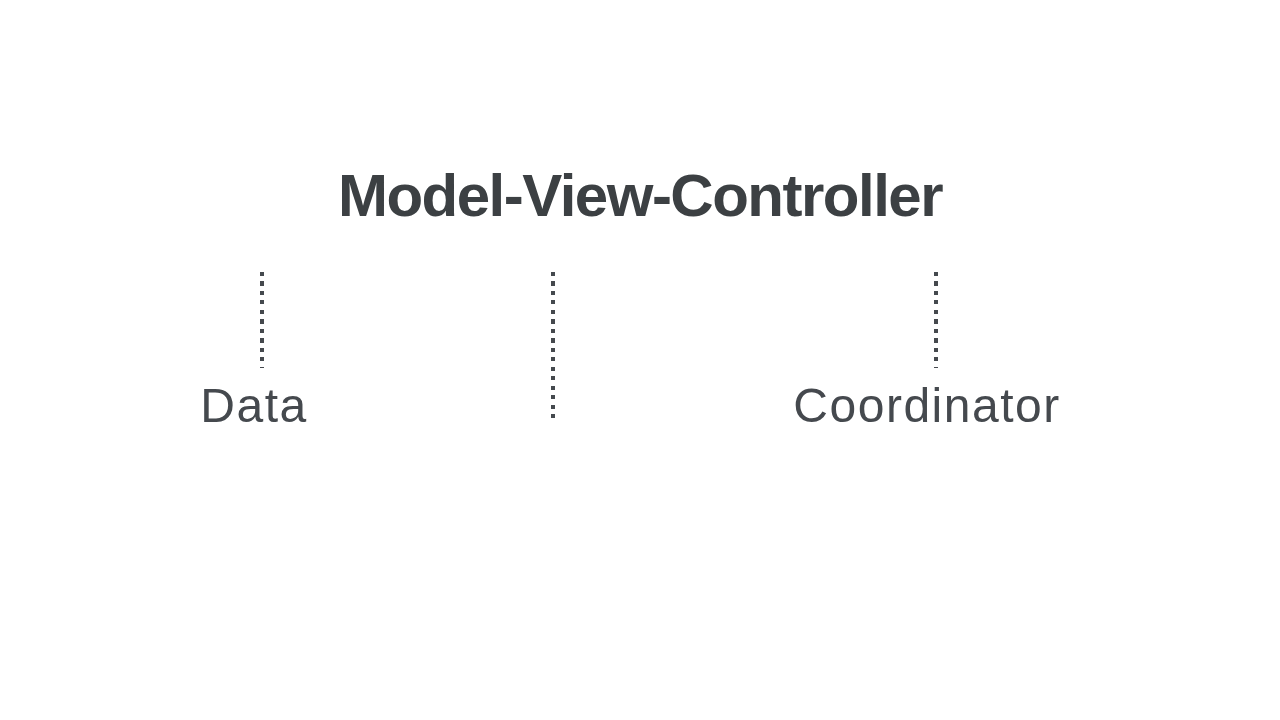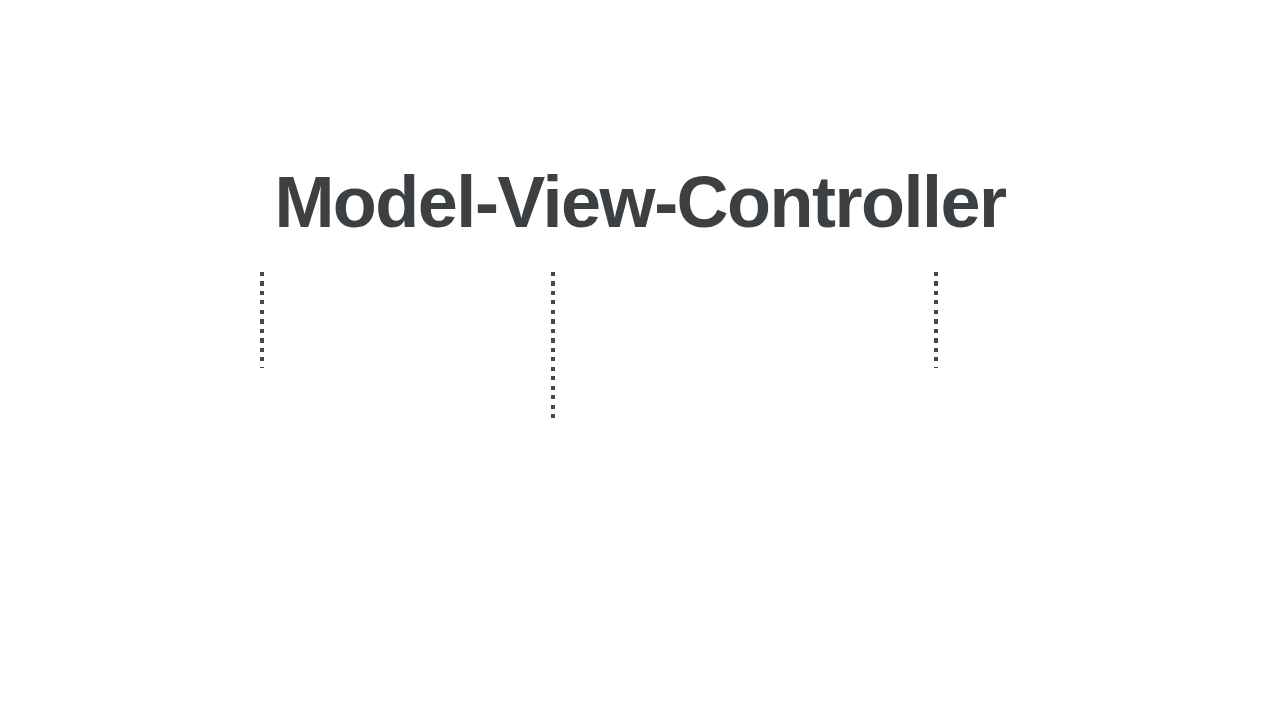--- a/index.html
+++ b/index.html
@@ -21,21 +21,21 @@
     font-family: "Liberation Sans", sans-serif;
     color: var(--ink);
   }
   .diagram-title {
     position: absolute;
     top: 166px;
     left: 0;
     width: 100%;
     margin: 0;
     text-align: center;
-    font-size: 72px;
+    font-size: 60px;
     line-height: 1.0;
     font-weight: 700;
     letter-spacing: -1.5px;
     color: var(--ink);
     white-space: nowrap;
   }
   .connector {
     position: absolute;
     width: 4px;
     background-image: repeating-linear-gradient(
@@ -68,14 +68,16 @@
 <body>
 
 <div class="stage">
 
   <h1 class="diagram-title">Model-View-Controller</h1>
 
   <div class="connector model"></div>
   <div class="connector view"></div>
   <div class="connector controller"></div>
 
+  <div class="annotation-label model">Data</div>
+  <div class="annotation-label controller">Coordinator</div>
 
 </div>
 
 </body></html>

